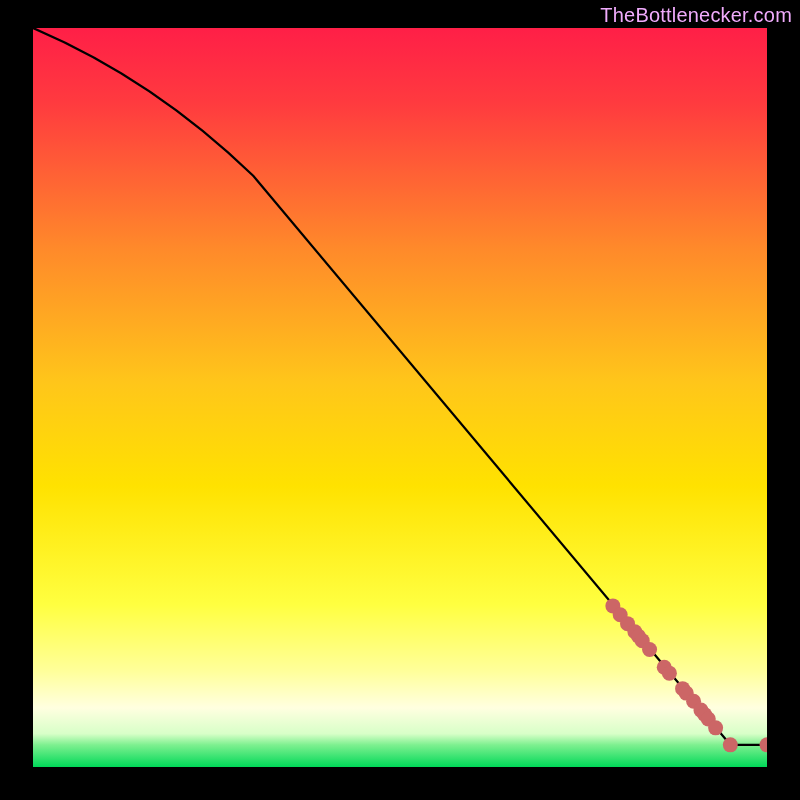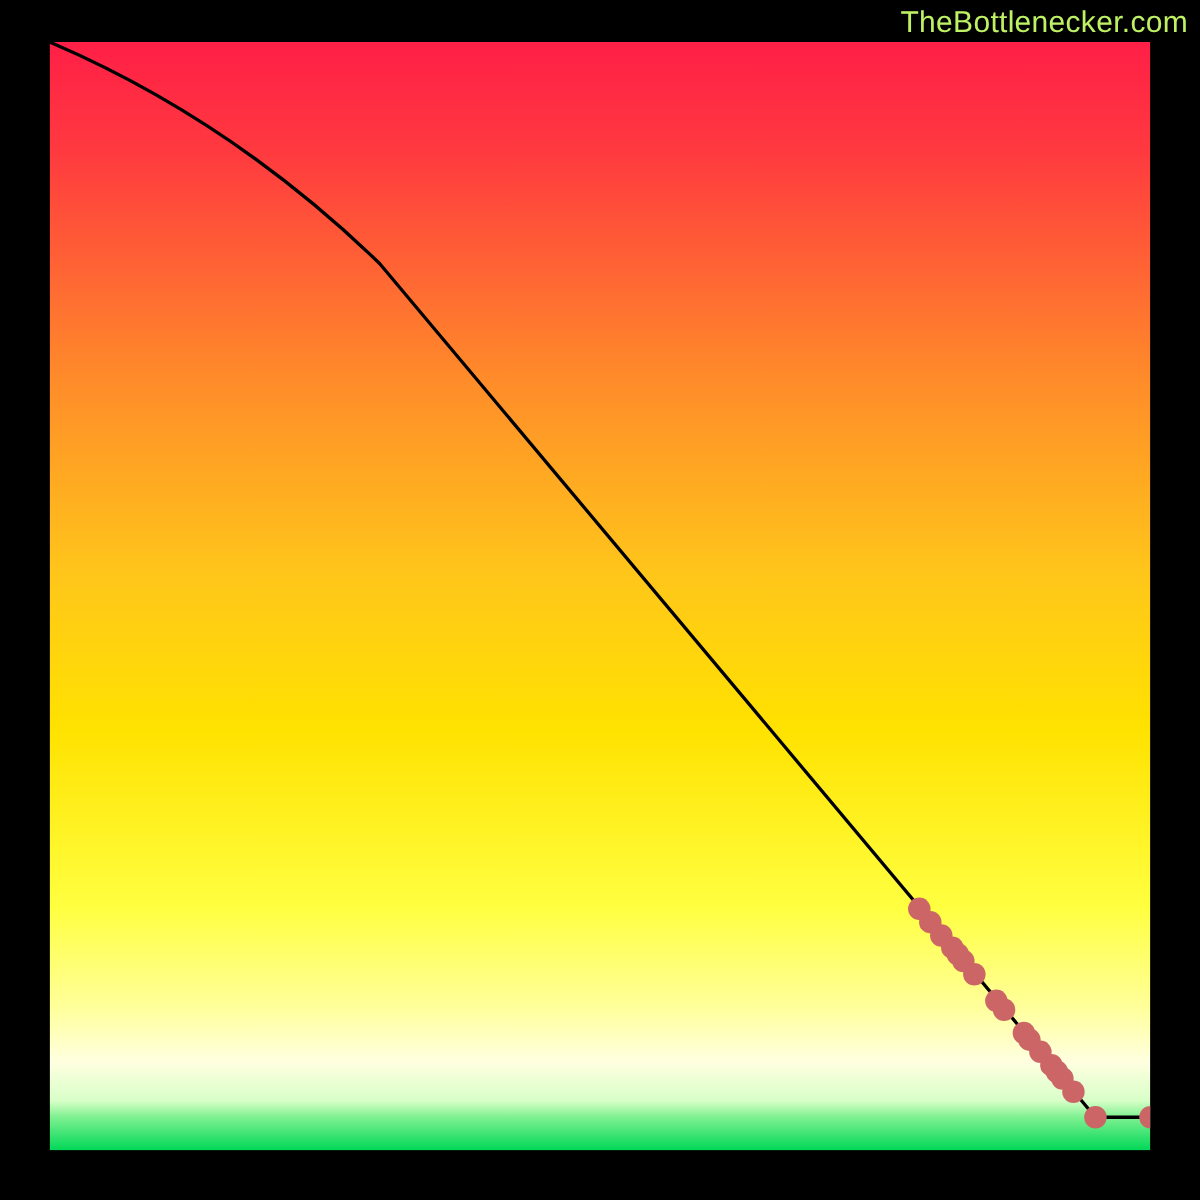--- a/index.html
+++ b/index.html
@@ -14,21 +14,21 @@
   .stage {
     position: relative;
     width: 800px;
     height: 800px;
     background: #000;
   }
   .attribution {
     position: absolute;
     top: 4px;
     right: 8px;
-    color: #bef264;
+    color: #f0abfc;
     font-size: 20px;
     font-weight: 500;
     letter-spacing: 0.2px;
     z-index: 5;
   }
   .plot-area {
     position: absolute;
     left: 33px;
     top: 28px;
     width: 734px;

